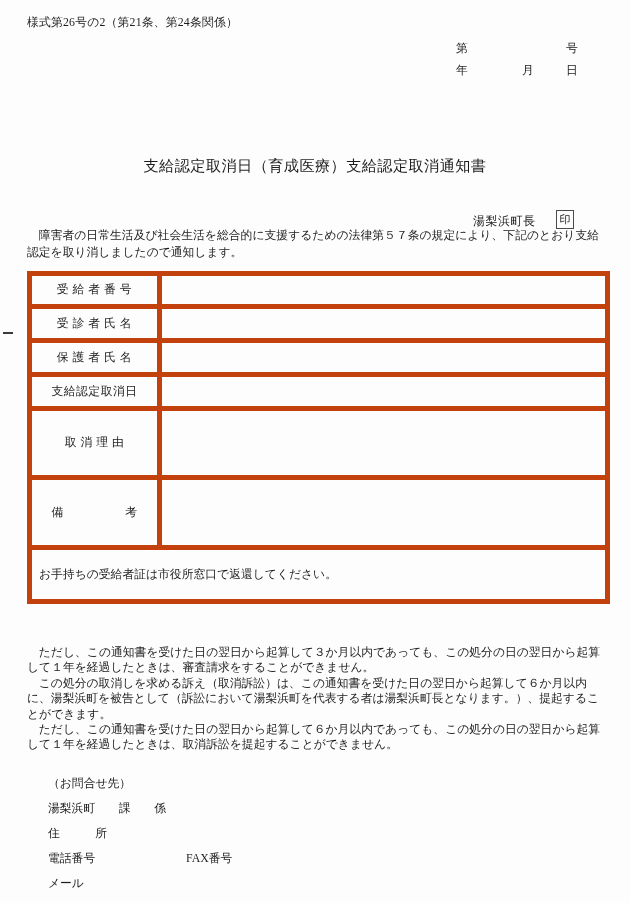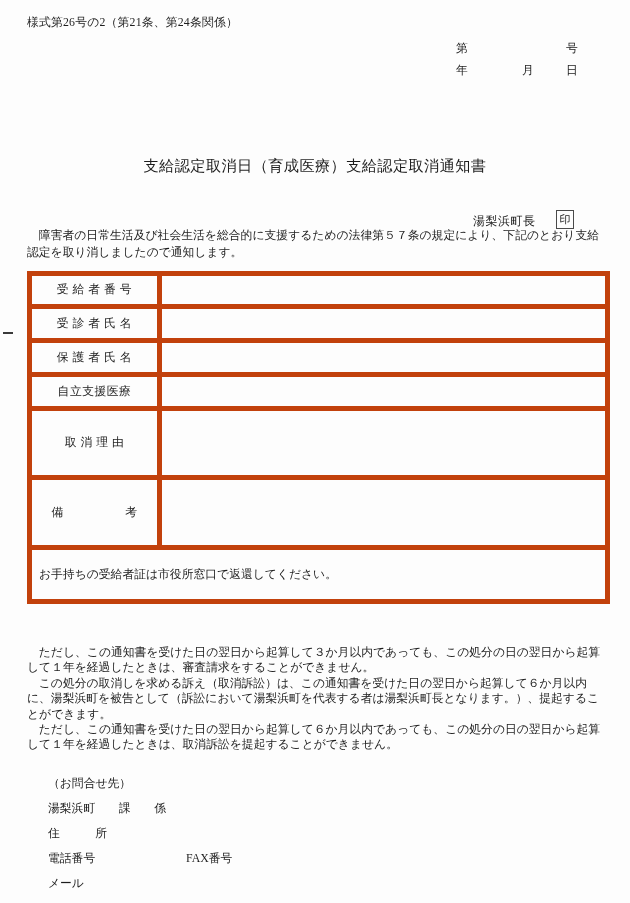--- a/index.html
+++ b/index.html
@@ -108,21 +108,21 @@
     </tr>
     <tr style="height:34px">
       <td class="lbl">受 診 者 氏 名</td>
       <td></td>
     </tr>
     <tr style="height:34px">
       <td class="lbl">保 護 者 氏 名</td>
       <td></td>
     </tr>
     <tr style="height:34px">
-      <td class="lbl">自立支援医療</td>
+      <td class="lbl">支給認定取消日</td>
       <td></td>
     </tr>
     <tr style="height:69px">
       <td class="lbl">取 消 理 由</td>
       <td></td>
     </tr>
     <tr style="height:70px">
       <td class="lbl">備　　　　　考</td>
       <td></td>
     </tr>

